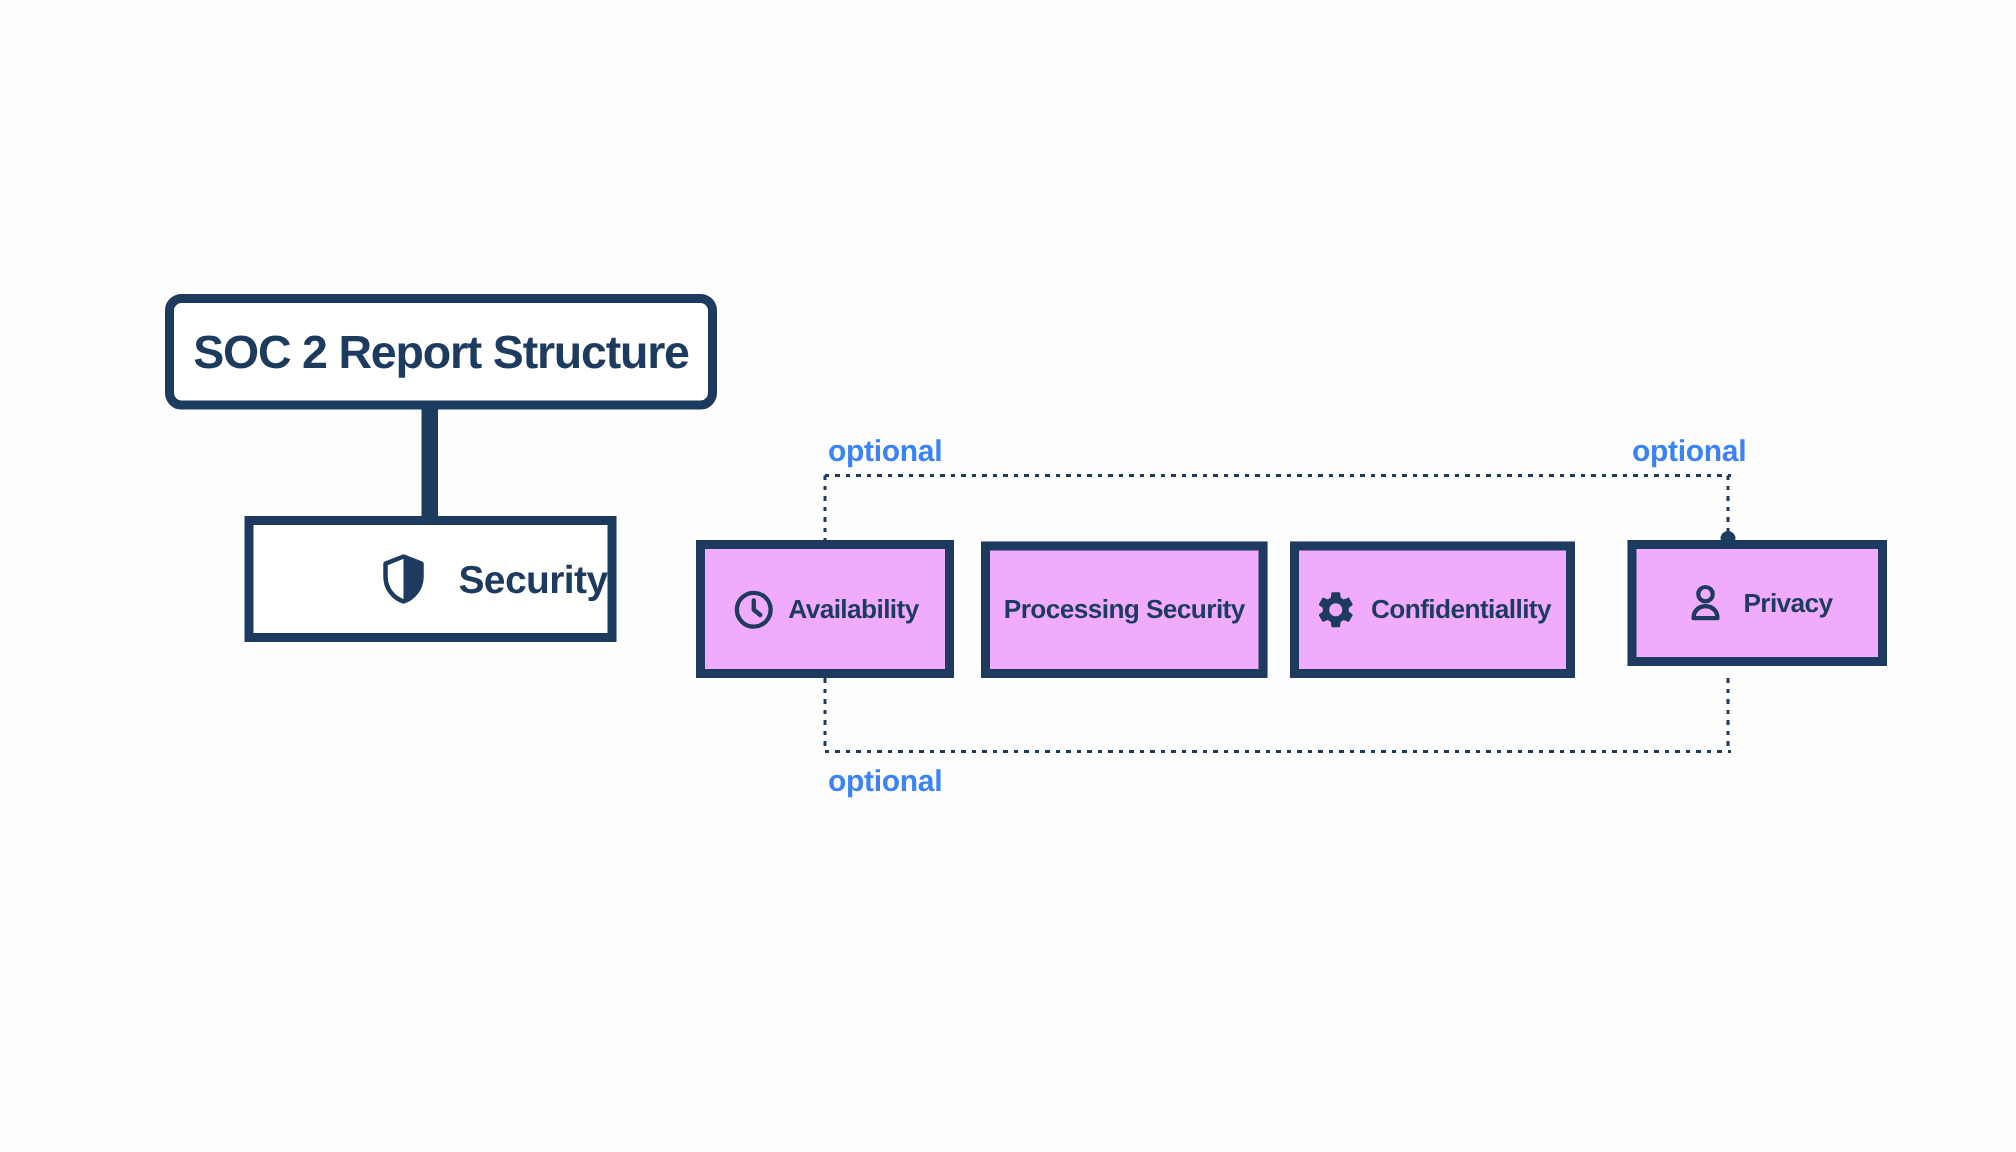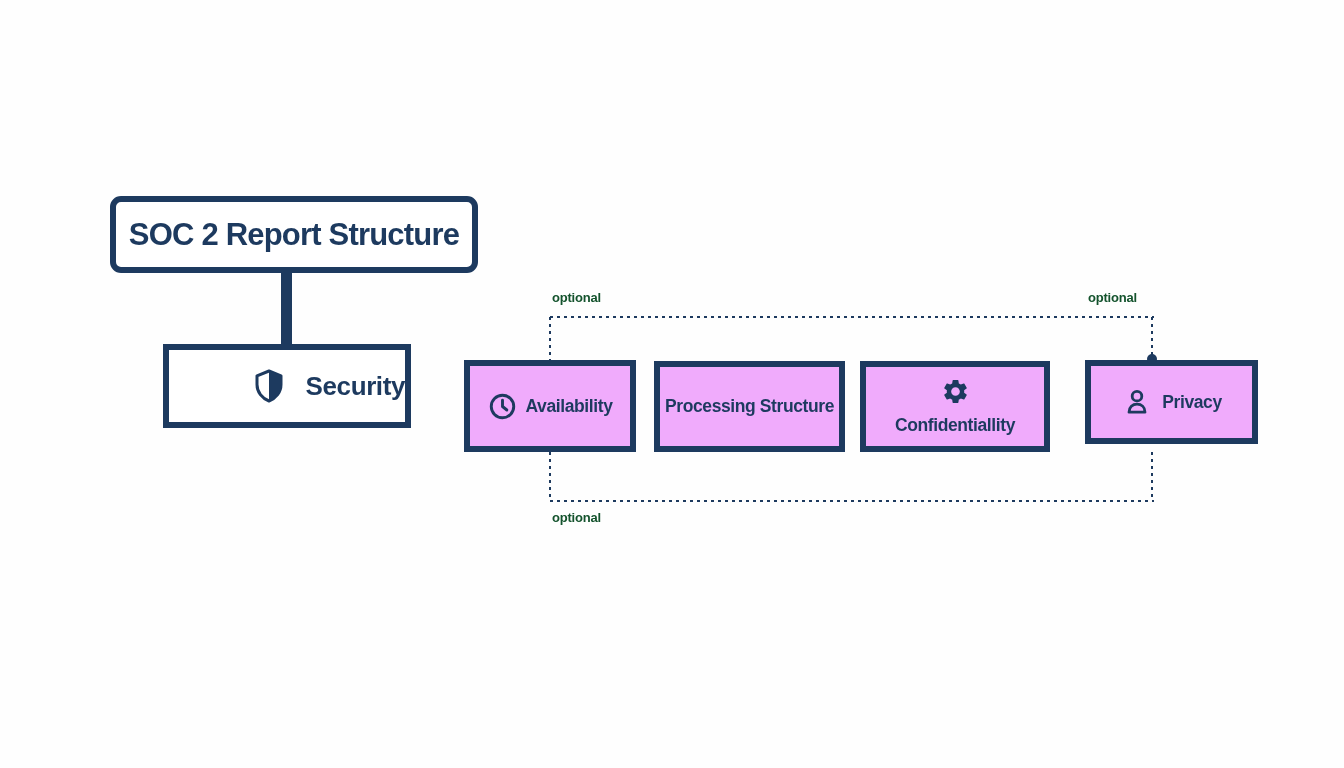--- a/index.html
+++ b/index.html
@@ -43,21 +43,21 @@
 
   .criteria-box {
     background: #f0abfc;
     gap: 9px;
     padding: 0 5px;
   }
   .criteria-box .label { font-size: 17.5px; letter-spacing: -0.4px; }
 
   .availability-box   { left: 464px;  top: 360px; width: 172px; height: 92px; }
   .processing-box     { left: 654px;  top: 361px; width: 191px; height: 91px; }
-  .confidentiality-box{ left: 860px;  top: 361px; width: 190px; height: 91px; flex-direction: column; }
+  .confidentiality-box{ left: 860px;  top: 361px; width: 190px; height: 91px; }
   .privacy-box        { left: 1085px; top: 360px; width: 173px; height: 84px; }
 
   .icon { display: inline-flex; flex: 0 0 auto; }
   .icon svg { display: block; }
 
   
   .dash-h {
     position: absolute; height: 2px;
     background-image: repeating-linear-gradient(90deg, #1d3a5f 0 3px, transparent 3px 7px);
   }
@@ -75,23 +75,23 @@
   .junction-dot {
     position: absolute;
     left: 1147px; top: 354px;
     width: 10px; height: 10px;
     border-radius: 50%;
     background: #1d3a5f;
   }
 
   .optional-label {
     position: absolute;
-    font-size: 13px;
+    font-size: 20px;
     font-weight: bold;
-    color: #14532d;
+    color: #3b82f6;
     letter-spacing: -0.2px;
   }
   .optional-top-left  { left: 552px;  top: 290px; }
   .optional-top-right { left: 1088px; top: 290px; }
   .optional-bottom    { left: 552px;  top: 510px; }
 </style>
 </head>
 <body>
 
 <div class="stage">
@@ -116,21 +116,21 @@
     <span class="icon">
       <svg width="29" height="29" viewBox="0 0 24 24" aria-hidden="true">
         <circle cx="12" cy="12" r="9.3" fill="none" stroke="#1d3a5f" stroke-width="2.4"></circle>
         <path d="M12 6.8 L12 12 L15.6 14.9" fill="none" stroke="#1d3a5f" stroke-width="2.4" stroke-linecap="round" stroke-linejoin="round"></path>
       </svg>
     </span>
     <span class="label">Availability</span>
   </div>
 
   <div class="node criteria-box processing-box">
-    <span class="label">Processing Structure</span>
+    <span class="label">Processing Security</span>
   </div>
 
   <div class="node criteria-box confidentiality-box">
     <span class="icon">
       <svg width="29" height="29" viewBox="0 0 24 24" aria-hidden="true">
         <path fill="#1d3a5f" d="M19.14 12.94c.04-.3.06-.61.06-.94 0-.32-.02-.64-.07-.94l2.03-1.58c.18-.14.23-.41.12-.61l-1.92-3.32c-.12-.22-.37-.29-.59-.22l-2.39.96c-.5-.38-1.03-.7-1.62-.94l-.36-2.54c-.04-.24-.24-.41-.48-.41h-3.84c-.24 0-.43.17-.47.41l-.36 2.54c-.59.24-1.13.57-1.62.94l-2.39-.96c-.22-.08-.47 0-.59.22L2.74 8.87c-.12.21-.08.47.12.61l2.03 1.58c-.05.3-.09.63-.09.94s.02.64.07.94l-2.03 1.58c-.18.14-.23.41-.12.61l1.92 3.32c.12.22.37.29.59.22l2.39-.96c.5.38 1.03.7 1.62.94l.36 2.54c.05.24.24.41.48.41h3.84c.24 0 .44-.17.47-.41l.36-2.54c.59-.24 1.13-.56 1.62-.94l2.39.96c.22.08.47 0 .59-.22l1.92-3.32c.12-.22.07-.47-.12-.61l-2.01-1.58zM12 15.6c-1.98 0-3.6-1.62-3.6-3.6s1.62-3.6 3.6-3.6 3.6 1.62 3.6 3.6-1.62 3.6-3.6 3.6z"></path>
       </svg>
     </span>
     <span class="label">Confidentiallity</span>
   </div>

